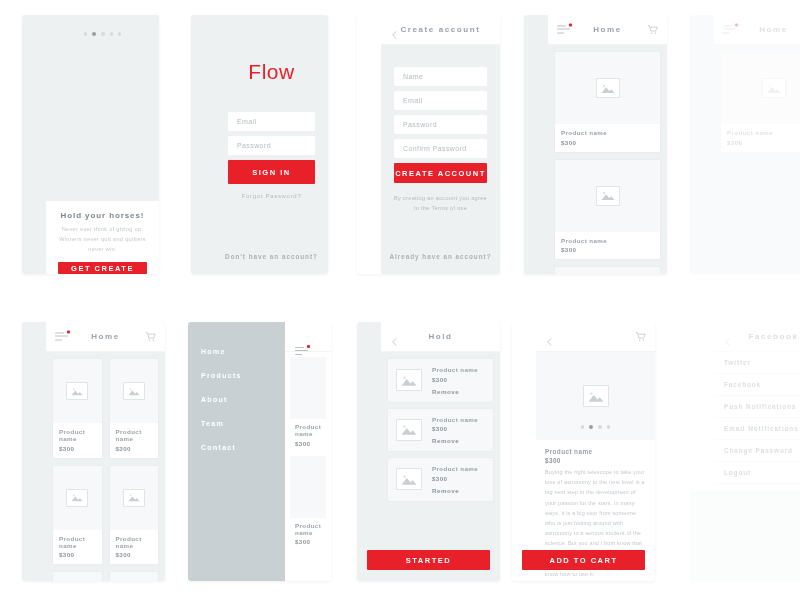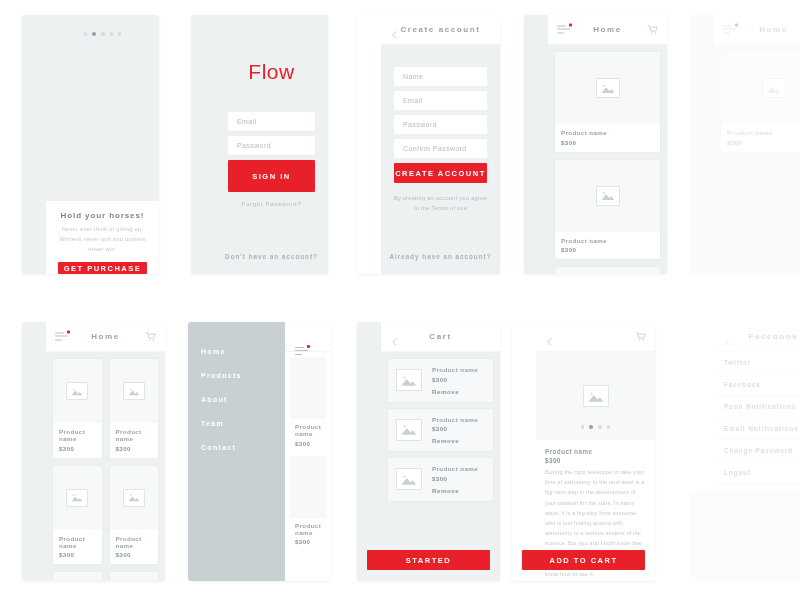--- a/index.html
+++ b/index.html
@@ -96,21 +96,21 @@
   }
   #s-onboard .btn-red { height: 20px; }
 
   
   #s-login { left: 191px; top: 15px; width: 137px; height: 259px; }
   #s-login .wrap { padding: 0 13px; height: 100%; position: relative; }
   #s-login .logo {
     text-align: center; color: #e8202a; font-size: 21px; font-weight: 400;
     letter-spacing: .5px; padding-top: 45px; margin-bottom: 28px;
   }
-  #s-login .btn-red { height: 32px; margin-top: 3px; }
+  #s-login .btn-red { height: 24px; margin-top: 3px; }
   #s-login .forgot {
     text-align: center; font-size: 6px; color: #b4bbbf; margin-top: 9px;
     letter-spacing: .7px;
   }
   #s-login .bottom {
     position: absolute; bottom: 14px; left: 0; right: 0; text-align: center;
     font-size: 6.3px; color: #aab1b6; letter-spacing: 1px; font-weight: 600;
   }
 
   
@@ -220,21 +220,21 @@
           <span></span>
           <span class="on"></span>
           <span></span>
           <span></span>
           <span></span>
         </div>
     </div>
     <div class="foot">
       <div class="hd">Hold your horses!</div>
       <div class="sub">Never ever think of giving up. Winners never quit and quitters never win.</div>
-      <button class="btn-red">GET PURCHASE</button>
+      <button class="btn-red">GET CREATE</button>
     </div>
   </div>
 
   <div class="screen" id="s-login">
     <div class="wrap">
       <div class="logo">Flow</div>
       <div class="field">Email</div>
       <div class="field">Password</div>
       <button class="btn-red">SIGN IN</button>
       <div class="forgot">Forgot Password?</div>
@@ -463,21 +463,21 @@
       </div>
   </div>
 
   <div class="screen" id="s-cart">
     <div class="topbar">
       <span class="back-ic">
         <svg viewBox="0 0 10 10" width="9" height="9">
             <path d="M7 1 L3 5 L7 9" fill="none" stroke="#b9c0c4" stroke-width="0.9"></path>
           </svg>
       </span>
-      <span class="title">Cart</span>
+      <span class="title">Hold</span>
     </div>
     <div class="items" id="cart-items">
         <div class="cart-row">
           <span class="ph-img" style="width:26px;height:22px;">
             <svg viewBox="0 0 24 20" width="18" height="15">
               <circle cx="6" cy="6" r="1.5" fill="#d3d9dc"></circle>
               <path d="M2 17 L9 8 L14 14 L17 11 L22 17 Z" fill="#c9d0d4"></path>
             </svg>
           </span>
           <div class="info">

